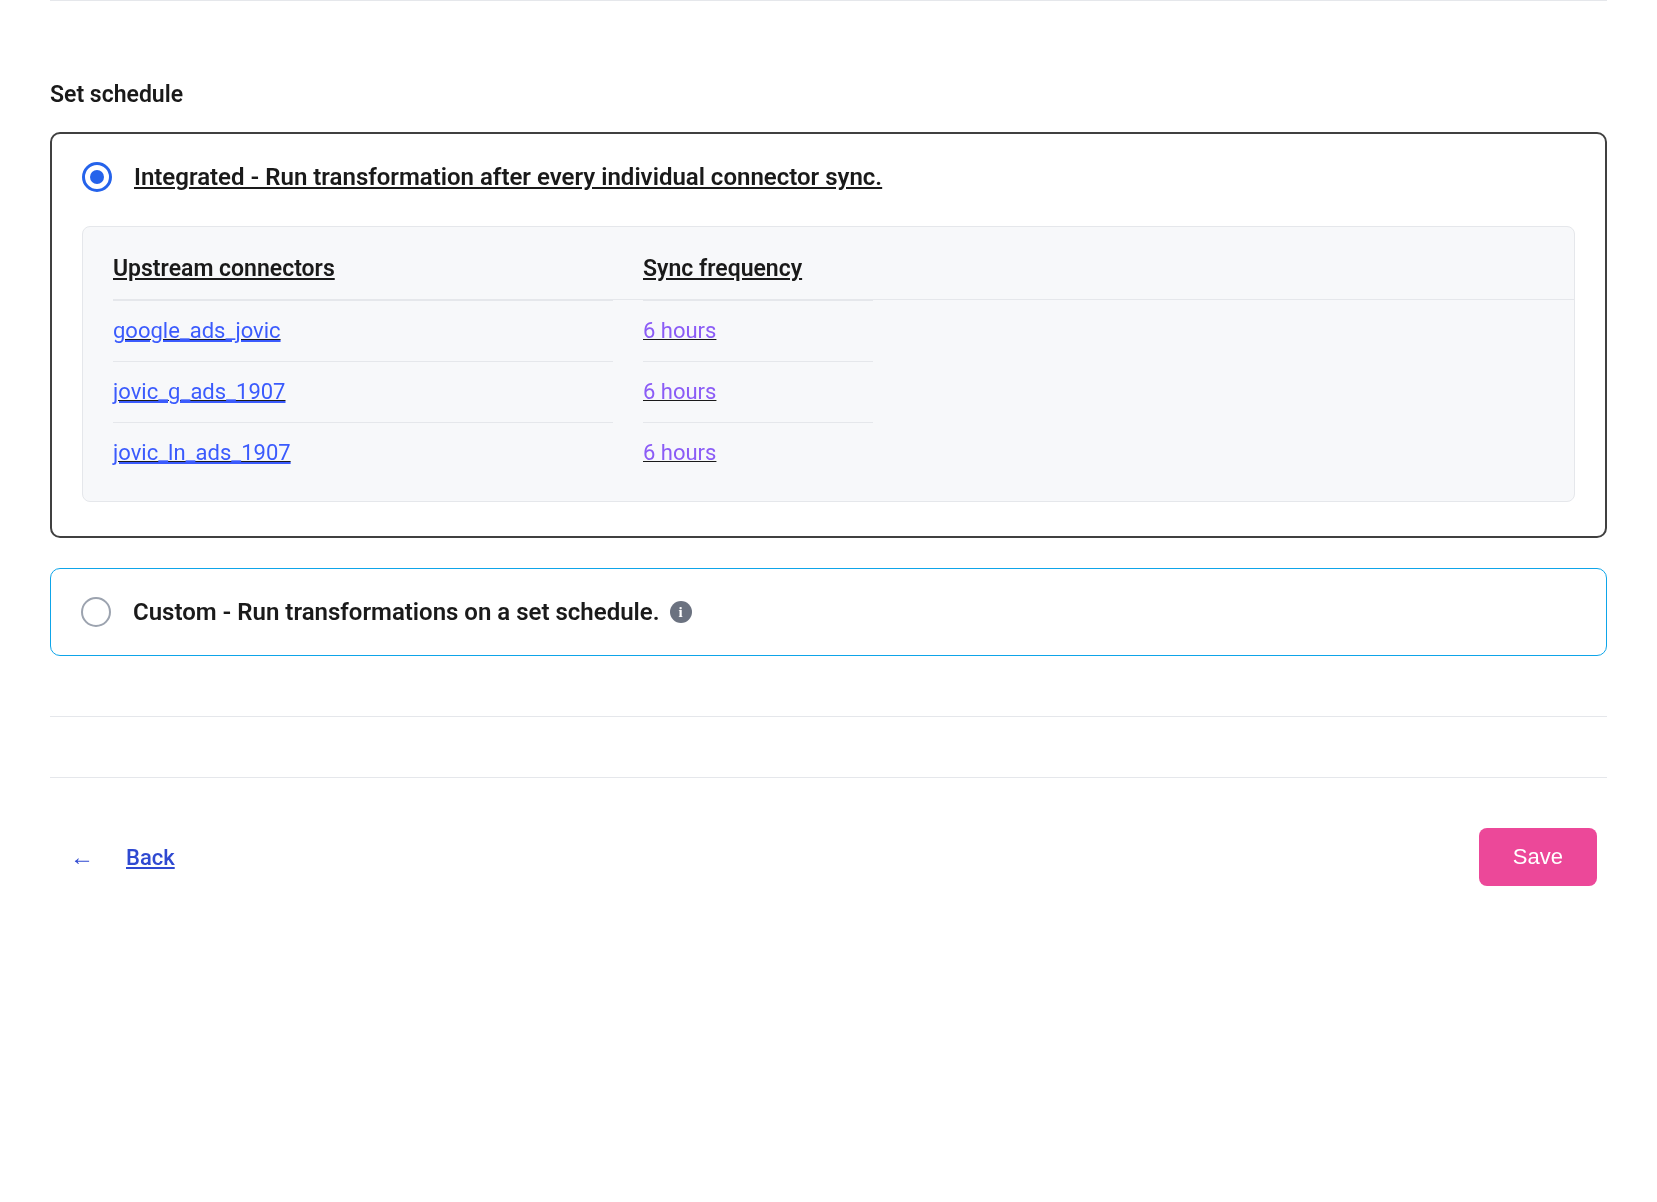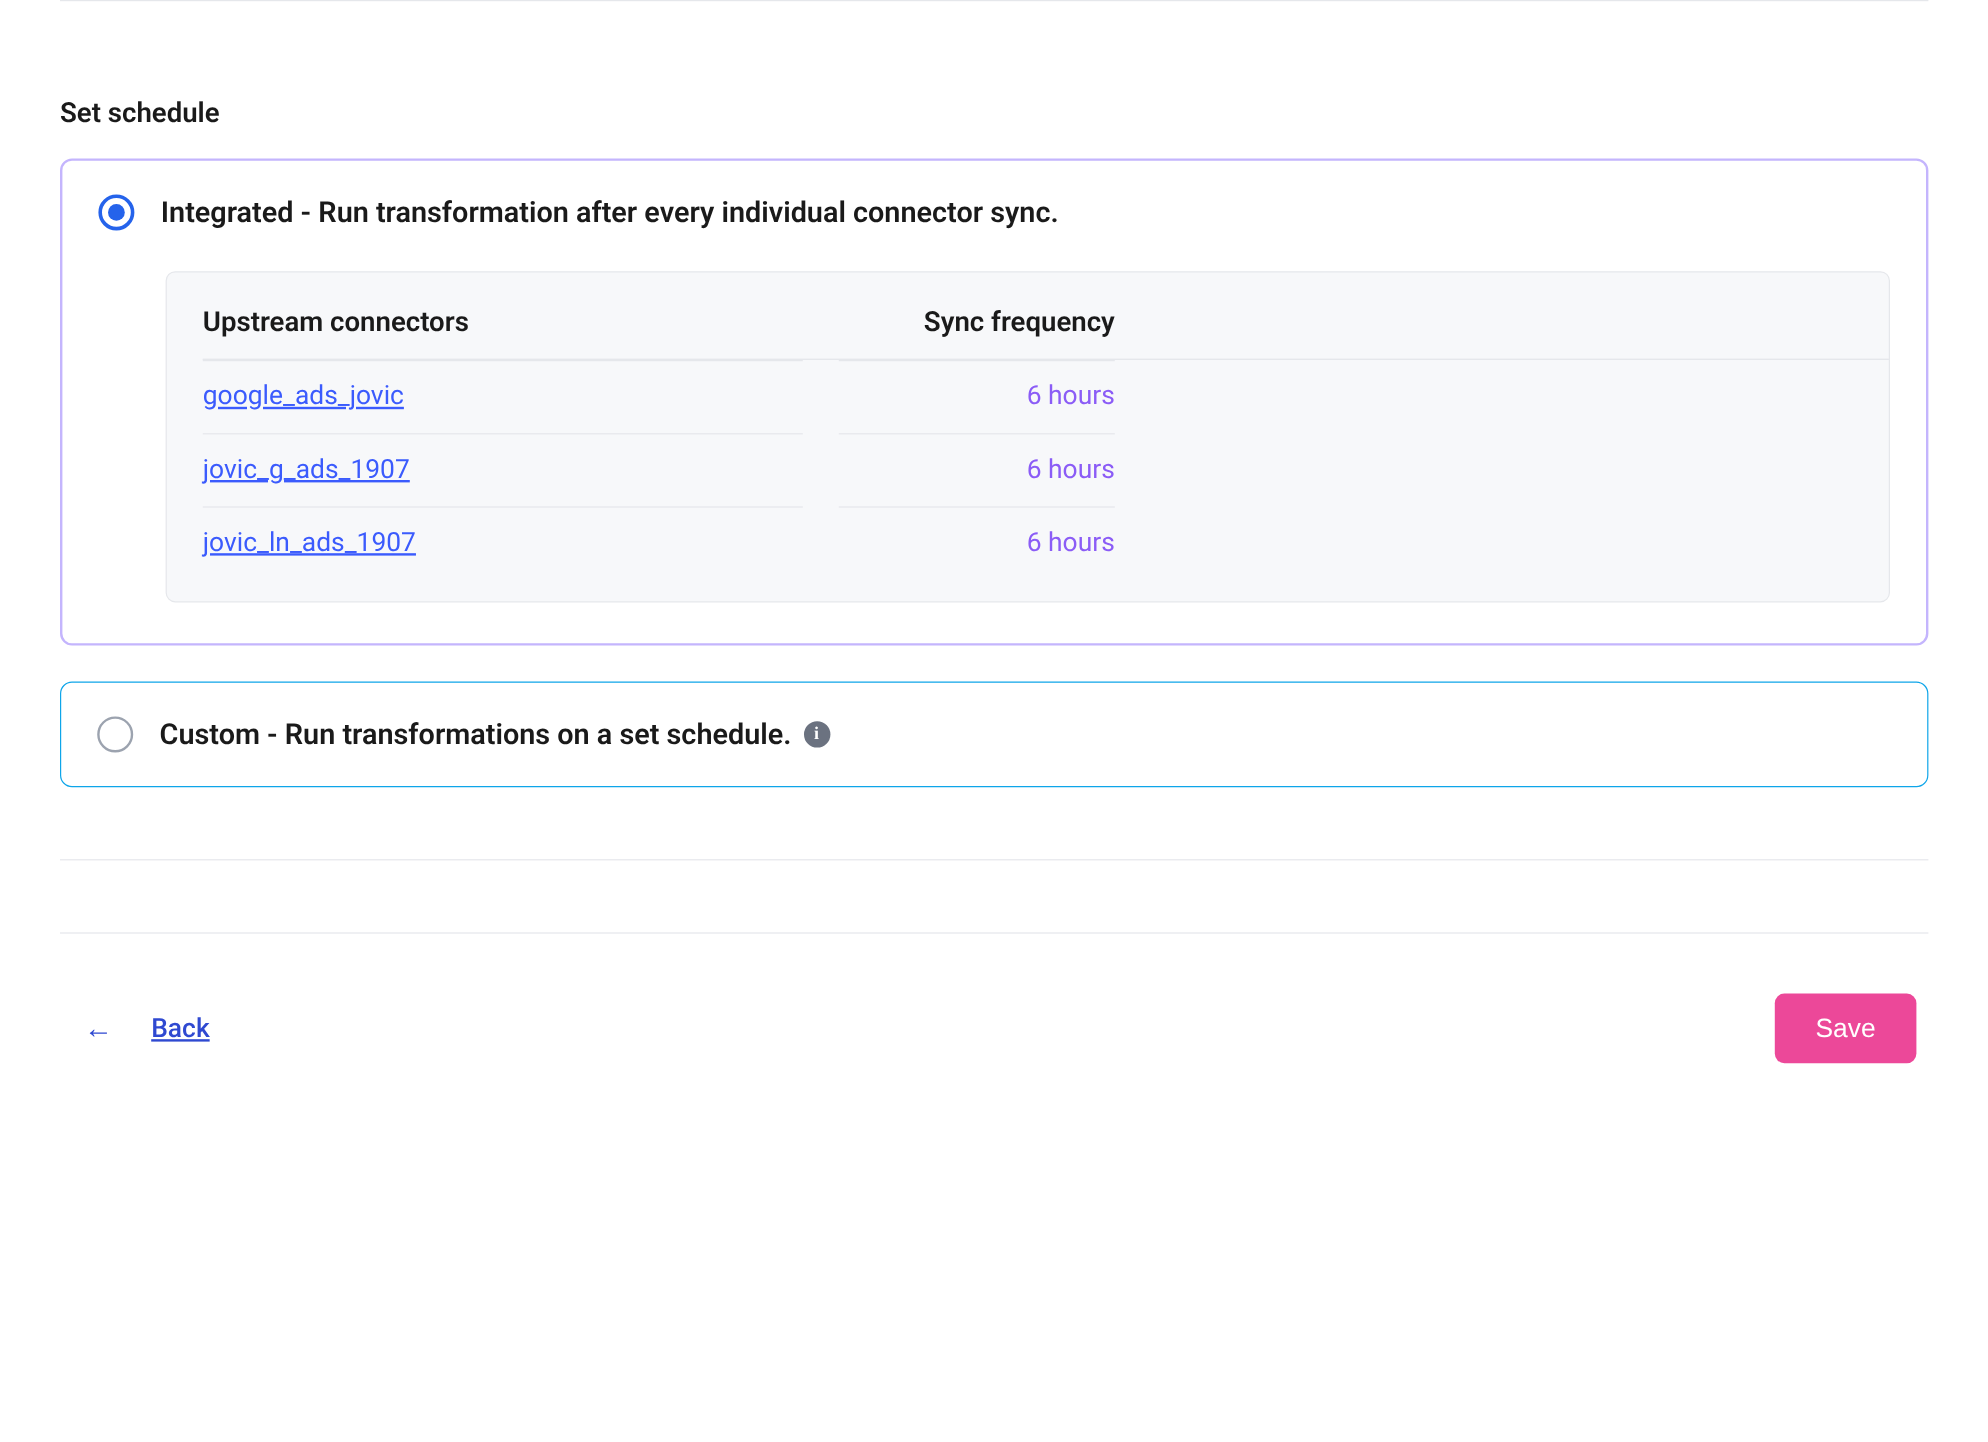--- a/index.html
+++ b/index.html
@@ -22,21 +22,22 @@
       color: #1a1a1a;
       margin-bottom: 24px;
     }
     .radio-card {
       border: 1px solid #0ea5e9;
       border-radius: 10px;
       padding: 28px 30px 34px 30px;
       margin-bottom: 30px;
     }
     .radio-card.selected {
-      border: 2px solid #c4b5fd;
+      border: 2px solid #404040;
+      text-decoration: underline;
     }
     .radio-row {
       display: flex;
       align-items: center;
       gap: 22px;
     }
     .radio-outer {
       width: 30px;
       height: 30px;
       border-radius: 50%;
@@ -66,41 +67,40 @@
       border-radius: 50%;
       background: #2563eb;
     }
     .radio-label {
       font-size: 24px;
       font-weight: 600;
       color: #1a1a1a;
     }
     .table-wrap {
       margin-top: 34px;
-      margin-left: 56px;
       border: 1px solid #e5e7eb;
       border-radius: 8px;
       background: #f7f8fa;
       padding: 18px 0 18px 0;
     }
     .conn-table {
       width: 100%;
       border-collapse: collapse;
     }
     .conn-table th {
       text-align: left;
       font-size: 23px;
       font-weight: 600;
       padding: 10px 0 18px 30px;
       color: #1a1a1a;
     }
     .conn-table th.freq-col,
     .conn-table td.freq-col {
       width: 260px;
-      text-align: right;
+      text-align: left;
     }
     .conn-table tbody tr td {
       padding: 18px 0 18px 30px;
     }
     .conn-table thead tr,
     .conn-table tbody tr {
       position: relative;
     }
     .row-border td, .row-border th {
       position: relative;

